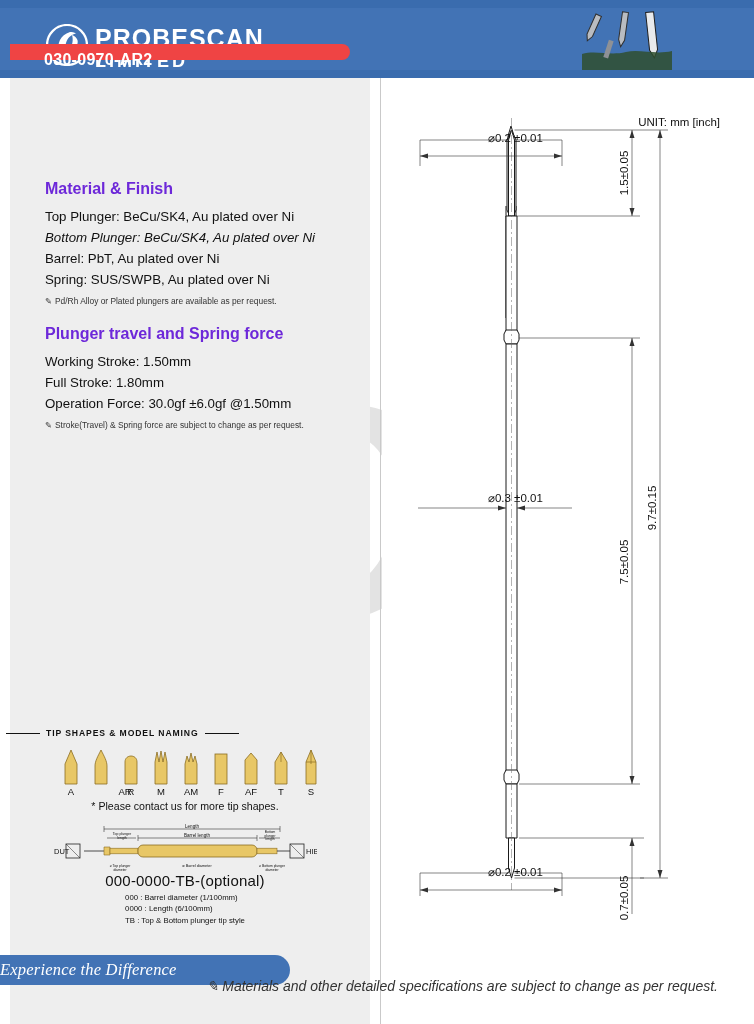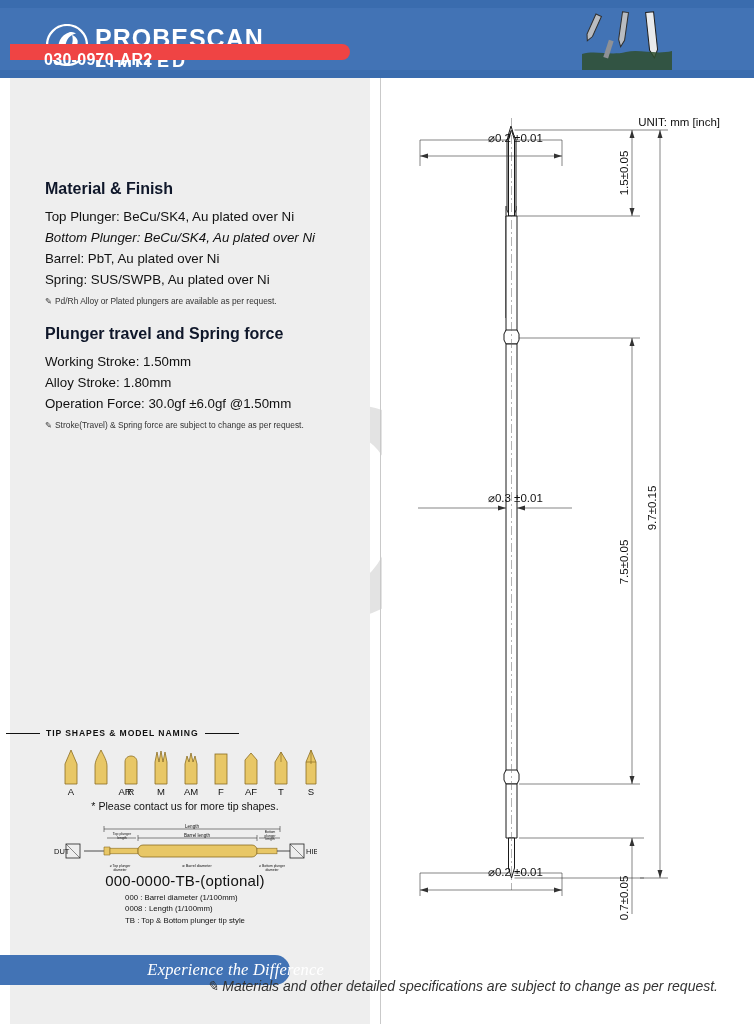--- a/index.html
+++ b/index.html
@@ -51,21 +51,21 @@
     position: absolute; left: 10px; top: 44px; width: 340px; height: 16px;
     background: #ef4444;
     border-radius: 0 16px 16px 0;
   }
   .partno-bar span {
     position: absolute; left: 34px; top: 7px;
     color: #ffffff; font-size: 16px; font-weight: bold; letter-spacing: .3px;
   }
 
   .sec-title {
-    position: absolute; font-size: 16px; font-weight: bold; color: #0f172a;
+    position: absolute; font-size: 16px; font-weight: bold; color: #6d28d9;
   }
   .body-line {
     position: absolute; font-size: 13.3px; color: #111;
   }
   .note {
     position: absolute; font-size: 8.4px; color: #333;
   }
   .note .pen { margin-right: 3px; }
 
   
@@ -95,21 +95,21 @@
   .naming { position: absolute; left: 0; top: 872px; width: 370px; text-align: center; }
   .naming .n-title { font-size: 15px; font-weight: normal; color: #111; letter-spacing: .2px; }
   .naming .n-lines { margin-top: 3px; font-size: 7.8px; color: #111; line-height: 1.45; display: inline-block; text-align: left; }
 
   
   .footer-banner {
     position: absolute; left: 0; top: 955px; width: 290px; height: 30px;
     background: #4273b5; border-radius: 0 15px 15px 0;
   }
   .footer-banner span {
-    position: absolute; left: 0; top: 5px; width: 324px; text-align: right;
+    position: absolute; left: 0; top: 5px; width: 324px; text-align: left;
     color: #ffffff; font-family: "Liberation Serif", serif; font-style: italic;
     font-size: 16.5px; letter-spacing: .2px;
   }
 
   
   .right-col {
     position: absolute; left: 382px; top: 78px; width: 372px; height: 946px;
     background: #ffffff;
   }
   .divider {
@@ -189,21 +189,21 @@
 <div class="body-line" style="left:45px; top:209px;">Top Plunger: BeCu/SK4, Au plated over Ni</div>
 <div class="body-line" style="left:45px; top:230px;font-style:italic;">Bottom Plunger: BeCu/SK4, Au plated over Ni</div>
 <div class="body-line" style="left:45px; top:251px;">Barrel: PbT, Au plated over Ni</div>
 <div class="body-line" style="left:45px; top:272px;">Spring: SUS/SWPB, Au plated over Ni</div>
 <div class="note" style="left:45px; top:296px;">
   <span class="pen">✎</span><span>Pd/Rh Alloy or Plated plungers are available as per request.</span>
 </div>
 
 <div class="sec-title" style="left:45px; top:325px;">Plunger travel and Spring force</div>
 <div class="body-line" style="left:45px; top:354px;">Working Stroke: 1.50mm</div>
-<div class="body-line" style="left:45px; top:375px;">Alloy Stroke: 1.80mm</div>
+<div class="body-line" style="left:45px; top:375px;">Full Stroke: 1.80mm</div>
 <div class="body-line" style="left:45px; top:396px;">Operation Force: 30.0gf ±6.0gf @1.50mm</div>
 <div class="note" style="left:45px; top:420px;">
   <span class="pen">✎</span><span>Stroke(Travel) &amp; Spring force are subject to change as per request.</span>
 </div>
 
 <div class="tips-title">
   <span class="rule-l"></span><span>TIP SHAPES &amp; MODEL NAMING</span><span class="rule-r"></span>
 </div>
 
 <div class="tips-row">
@@ -322,21 +322,21 @@
     <text x="145" y="43" font-size="3.8" fill="#111" text-anchor="middle" font-family="Liberation Sans, sans-serif">⌀ Barrel diameter</text>
     <text x="220" y="43" font-size="3.4" fill="#111" text-anchor="middle" font-family="Liberation Sans, sans-serif">⌀ Bottom plunger</text>
     <text x="220" y="46.6" font-size="3.4" fill="#111" text-anchor="middle" font-family="Liberation Sans, sans-serif">diameter</text>
   </svg>
 </div>
 
 <div class="naming">
   <div class="n-title">000-0000-TB-(optional)</div>
   <div class="n-lines">
     <div>000 : Barrel diameter (1/100mm)</div>
-    <div>0008 : Length (1/100mm)</div>
+    <div>0000 : Length (6/100mm)</div>
     <div>TB : Top &amp; Bottom plunger tip style</div>
   </div>
 </div>
 
 <div class="footer-banner">
   <span>Experience the Difference</span>
 </div>
 
 <div class="right-col"></div>
 <div class="divider"></div>

